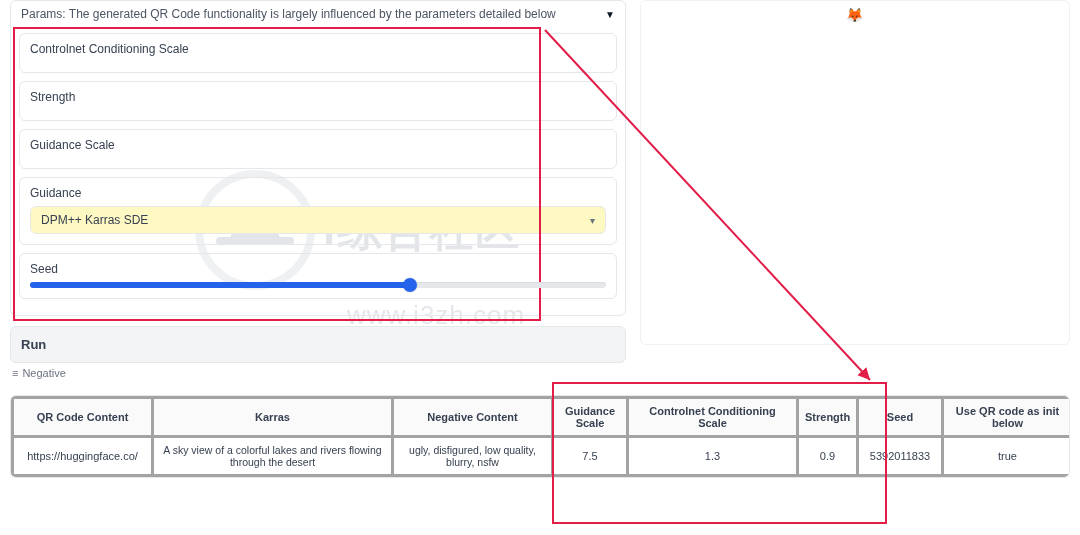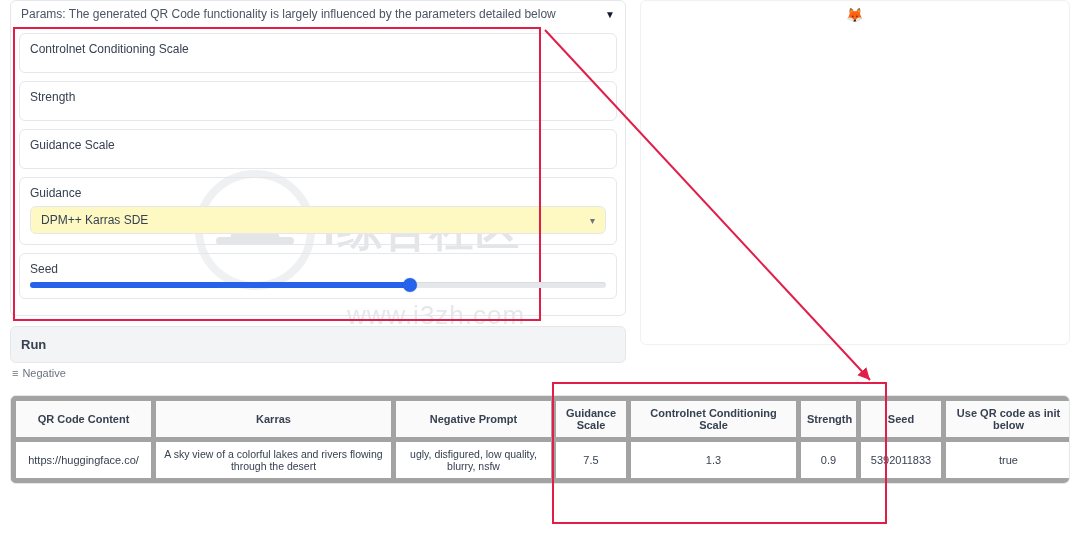--- a/index.html
+++ b/index.html
@@ -175,21 +175,21 @@
   .tbl-wrap {
     width: 1060px;
     border: 1px solid #e5e7eb;
     border-radius: 6px;
     overflow: hidden;
     margin-left: 10px;
     margin-top: 16px;
   }
   table { width: 100%; border-collapse: collapse; table-layout: fixed; }
   th, td {
-    border: 5px solid #a3a3a3;
+    border: 3px solid #a3a3a3;
     padding: 6px 6px;
     font-size: 11px;
     color: #374151;
     text-align: center;
     vertical-align: middle;
     overflow: hidden;
   }
   th { background: #fafafa; font-weight: 600; }
   td.prompt { font-size: 10.5px; }
 
@@ -283,21 +283,21 @@
       <col class="cGS">
         <col class="cCCS">
         <col class="cStr">
       <col class="cSeed">
         <col class="cInit">
     </colgroup>
     <thead>
       <tr>
         <th>QR Code Content</th>
         <th>Karras</th>
-        <th>Negative Prompt</th>
+        <th>Negative Content</th>
         <th>Guidance Scale</th>
         <th>Controlnet Conditioning Scale</th>
         <th>Strength</th>
         <th>Seed</th>
         <th>Use QR code as init below</th>
 
       </tr>
     </thead>
     <tbody id="ex-body">
         <tr>

